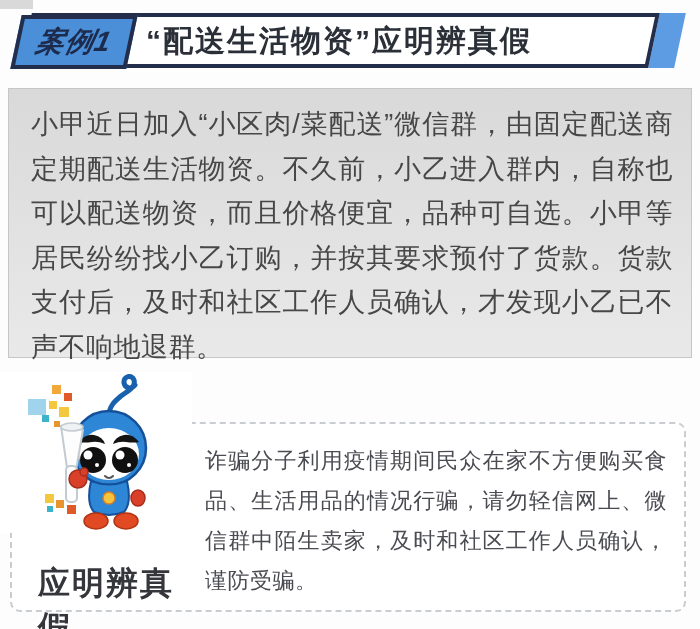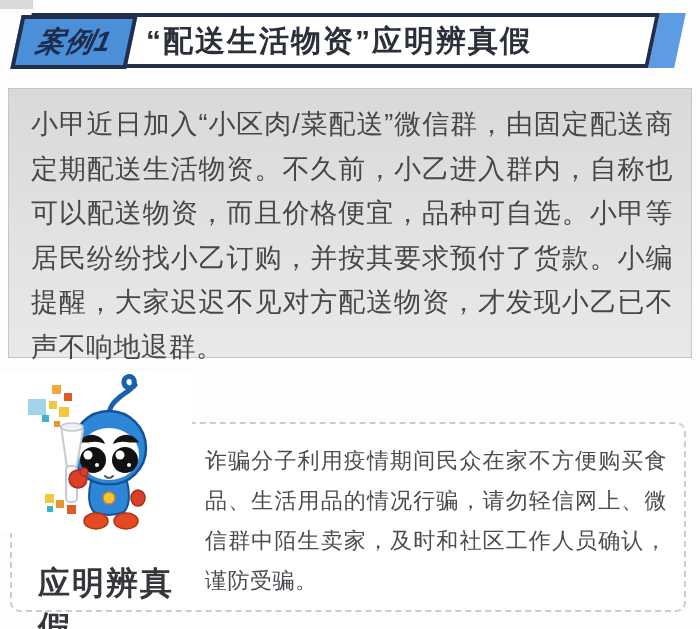--- a/index.html
+++ b/index.html
@@ -79,21 +79,21 @@
 <div>
   <div class="hdr-blue-end"></div>
   <div class="hdr-title-box"></div>
   <div class="hdr-badge">
     <span>案例1</span>
   </div>
   <div class="hdr-title">“配送生活物资”应明辨真假</div>
 </div>
 
 <div class="case-box">
-  <p class="case-text">小甲近日加入“小区肉/菜配送”微信群，由固定配送商定期配送生活物资。不久前，小乙进入群内，自称也可以配送物资，而且价格便宜，品种可自选。小甲等居民纷纷找小乙订购，并按其要求预付了货款。小编提醒，大家迟迟不见对方配送物资，才发现小乙已不声不响地退群。</p>
+  <p class="case-text">小甲近日加入“小区肉/菜配送”微信群，由固定配送商定期配送生活物资。不久前，小乙进入群内，自称也可以配送物资，而且价格便宜，品种可自选。小甲等居民纷纷找小乙订购，并按其要求预付了货款。货款支付后，及时和社区工作人员确认，才发现小乙已不声不响地退群。</p>
 </div>
 
 <div class="reminder-box"></div>
 
 <div class="mascot-block">
   <svg width="160" height="158" viewBox="0 0 160 158" aria-hidden="true">
 
     <g>
       <rect x="3" y="25" width="18" height="16" fill="#9fd4ec"></rect>
       <rect x="27" y="11" width="9" height="9" fill="#f2a93b"></rect>

